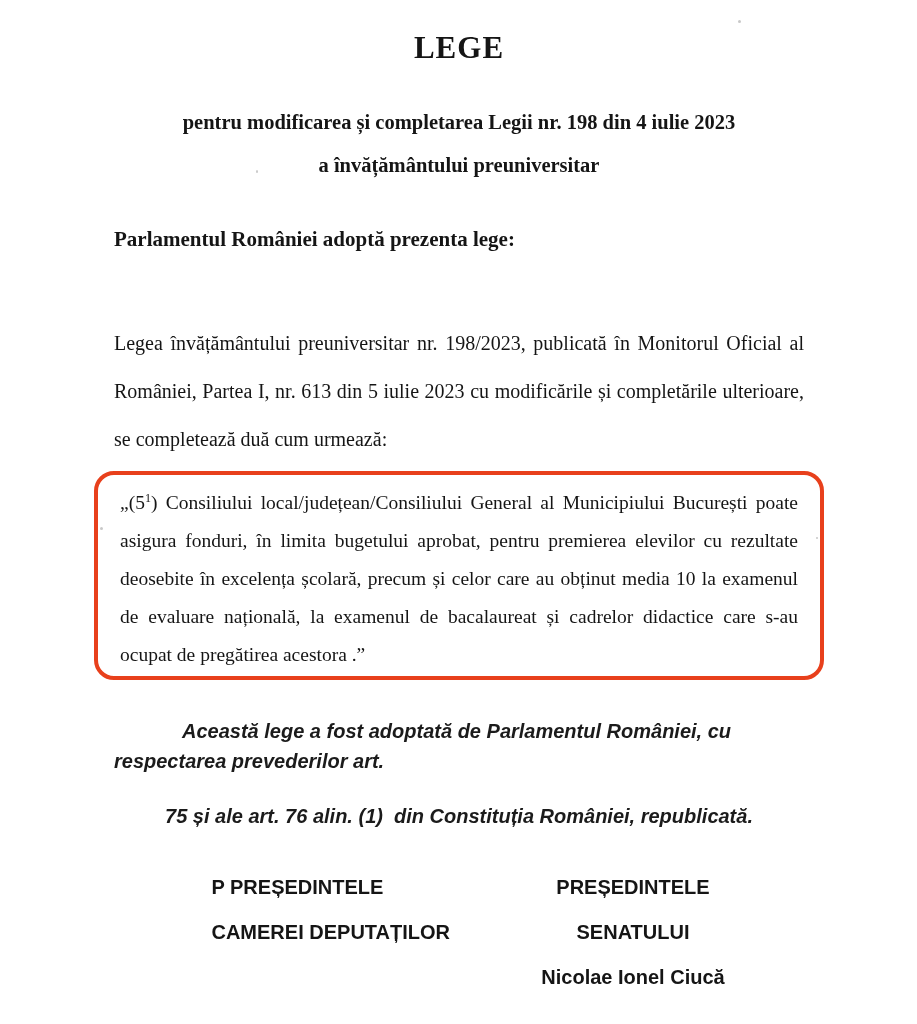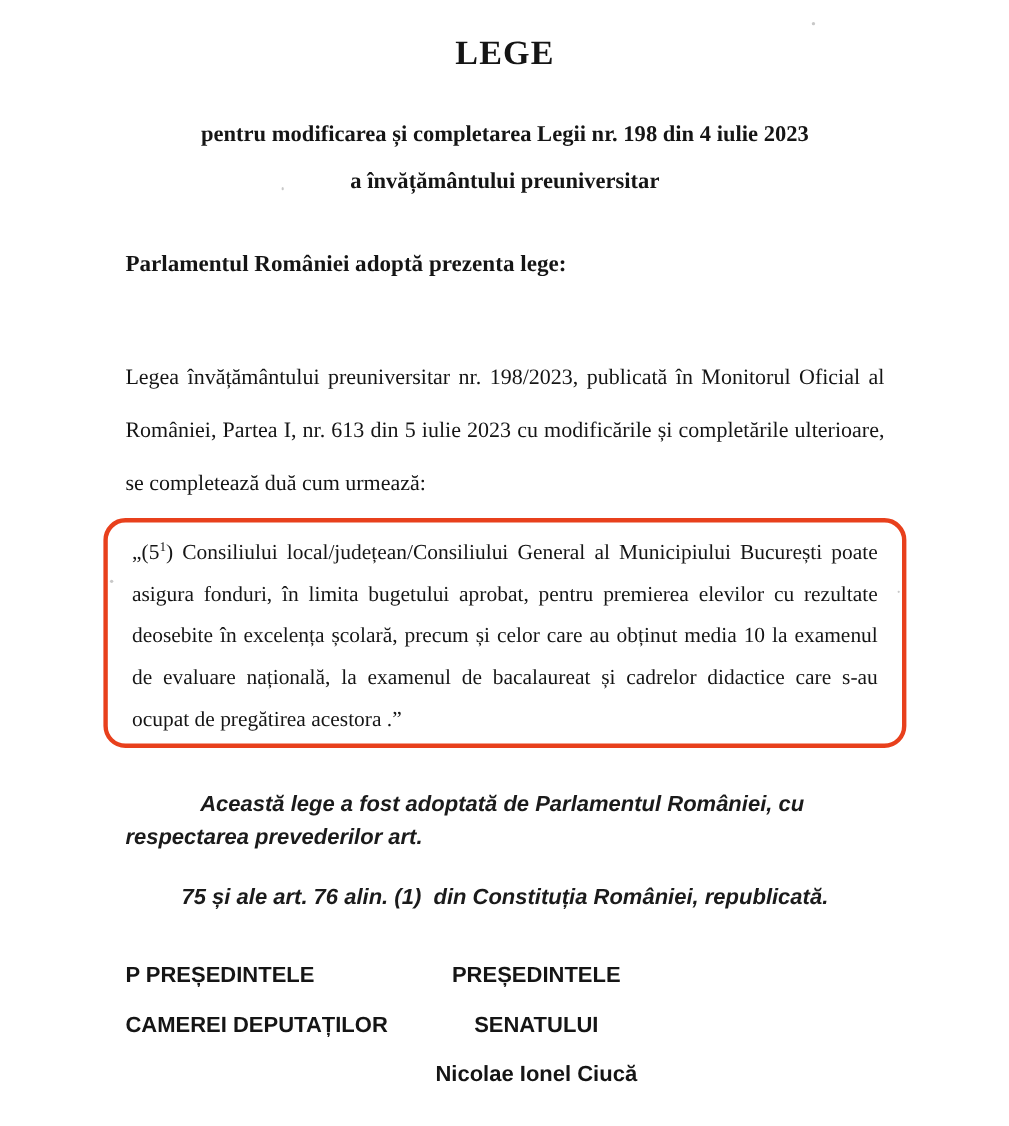--- a/index.html
+++ b/index.html
@@ -74,21 +74,22 @@
     line-height: 30px;
     white-space: pre-wrap;
     color: #1b1b1b;
   }
   .note-line.line1 { margin-top: 36px; text-indent: 68px; }
   .note-line.line2 { margin-top: 25px; text-align: center; }
   
   .signatures {
     margin-top: 34px;
     display: flex;
-    justify-content: flex-start;
+    justify-content: flex-end;
+    gap: 48px;
   }
   .sig-col {
     font-family: "Liberation Sans", "DejaVu Sans", sans-serif;
     font-weight: bold;
     font-size: 20px;
   }
   .sig-col > div { line-height: 45px; }
   .sig-left  { text-align: left; }
   .sig-right { text-align: center; width: 270px; margin-right: 36px; }
   

